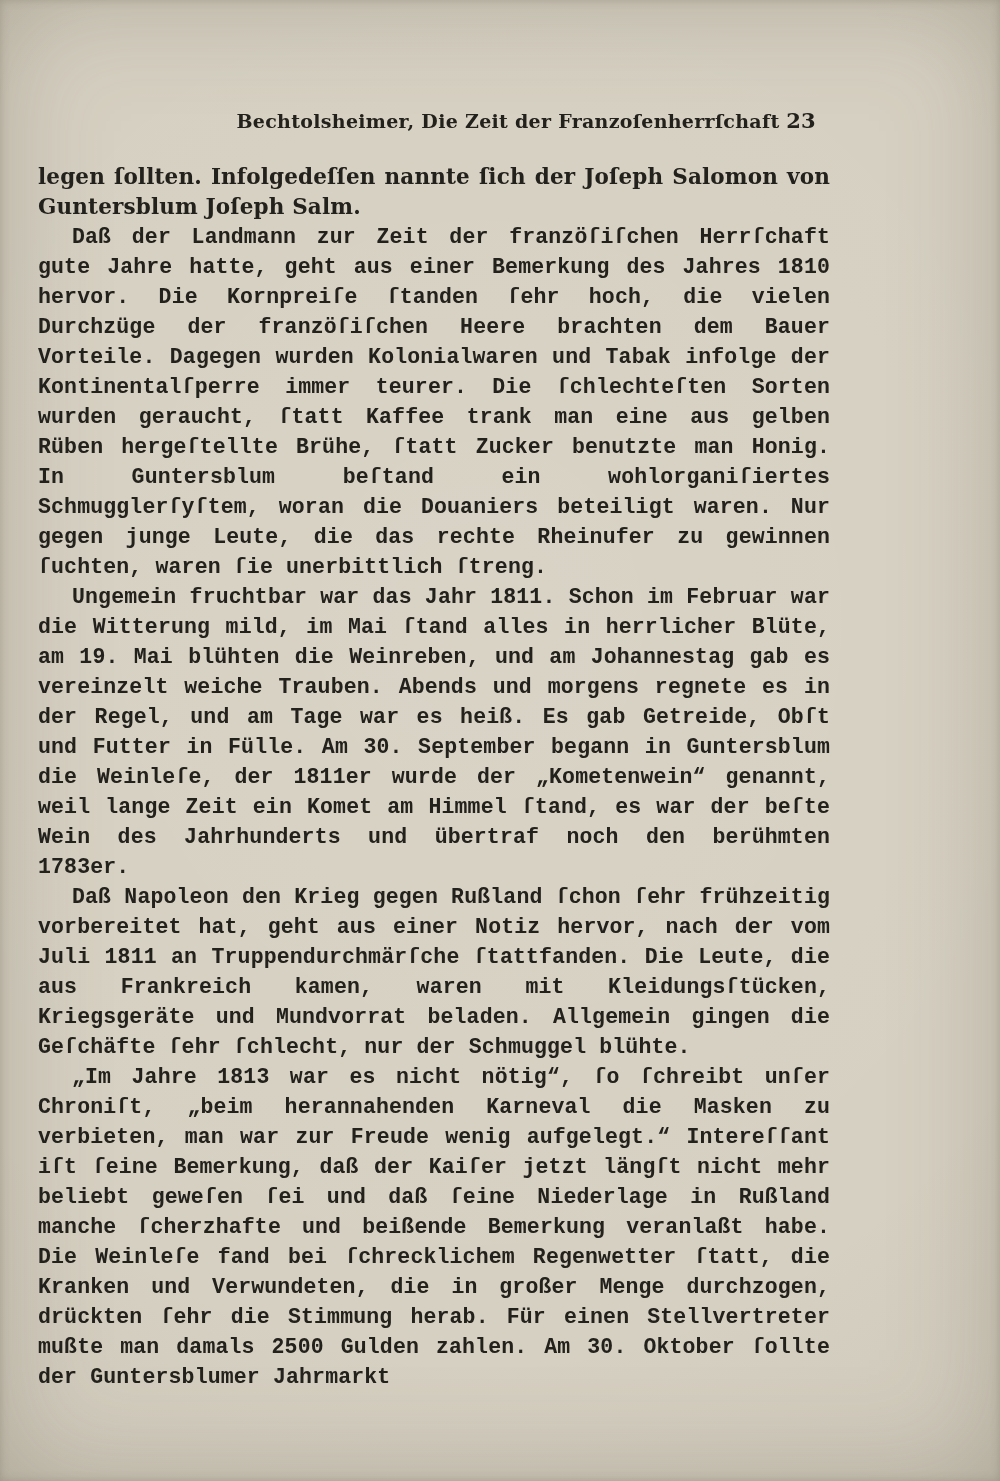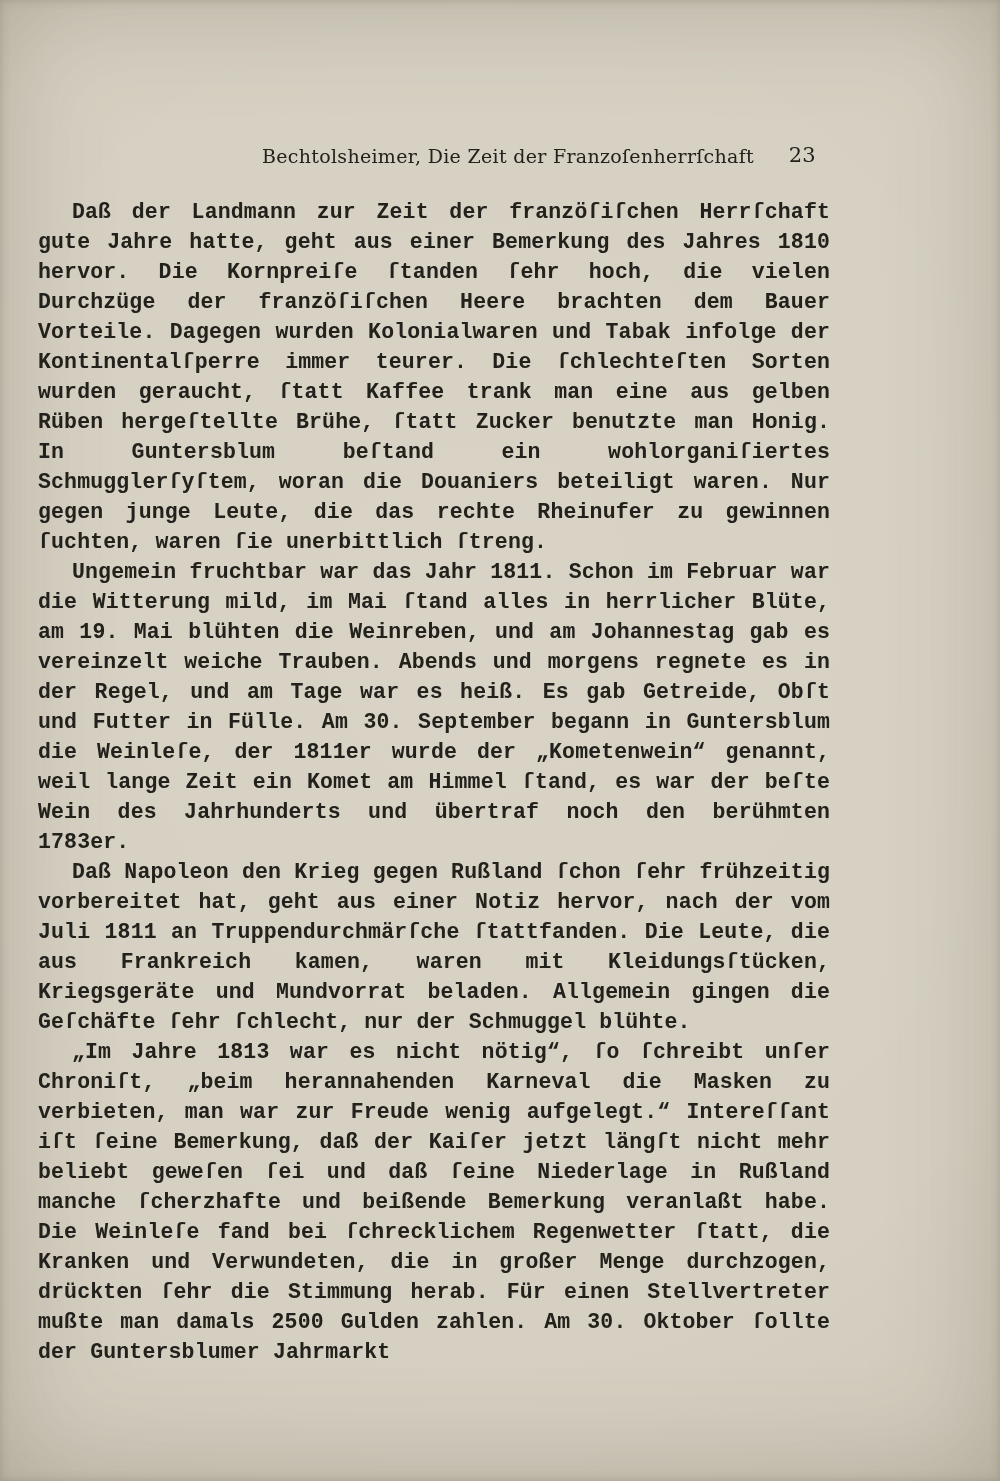--- a/index.html
+++ b/index.html
@@ -25,23 +25,22 @@
     position:absolute;
     left:38px;
     top:110px;
     width:792px;
   }
   .page-header{
     position:relative;
     height:28px;
     margin-bottom:24px;
     font-size:19px;
-    font-weight:400;
+    font-weight:700;
     letter-spacing:0.3px;
-    margin-top:35px;
   }
   .running-title{
     position:absolute;
     left:calc(50% + 74px);
     transform:translateX(-50%);
     white-space:nowrap;
   }
   .page-number{
     position:absolute;
     right:14px;
@@ -68,20 +67,21 @@
 
 <div class="page">
   <div class="text-block">
 
     <div class="page-header">
       <span class="running-title">Bechtolsheimer, Die Zeit der Franzoſenherrſchaft</span>
       <span class="page-number">23</span>
     </div>
 
     <div class="body-text">
+      <p>legen ſollten. Infolgedeſſen nannte ſich der Joſeph Salomon von Guntersblum Joſeph Salm.</p>
       <p class="indent">Daß der Landmann zur Zeit der franzöſiſchen Herrſchaft gute Jahre hatte, geht aus einer Bemerkung des Jahres 1810 hervor. Die Kornpreiſe ſtanden ſehr hoch, die vielen Durchzüge der franzöſiſchen Heere brachten dem Bauer Vorteile. Dagegen wurden Kolonialwaren und Tabak infolge der Kontinentalſperre immer teurer. Die ſchlechteſten Sorten wurden geraucht, ſtatt Kaffee trank man eine aus gelben Rüben hergeſtellte Brühe, ſtatt Zucker benutzte man Honig. In Guntersblum beſtand ein wohlorganiſiertes Schmugglerſyſtem, woran die Douaniers beteiligt waren. Nur gegen junge Leute, die das rechte Rheinufer zu gewinnen ſuchten, waren ſie unerbittlich ſtreng.</p>
       <p class="indent">Ungemein fruchtbar war das Jahr 1811. Schon im Februar war die Witterung mild, im Mai ſtand alles in herrlicher Blüte, am 19. Mai blühten die Weinreben, und am Johannestag gab es vereinzelt weiche Trauben. Abends und morgens regnete es in der Regel, und am Tage war es heiß. Es gab Getreide, Obſt und Futter in Fülle. Am 30. September begann in Guntersblum die Weinleſe, der 1811er wurde der „Kometenwein“ genannt, weil lange Zeit ein Komet am Himmel ſtand, es war der beſte Wein des Jahrhunderts und übertraf noch den berühmten 1783er.</p>
       <p class="indent">Daß Napoleon den Krieg gegen Rußland ſchon ſehr frühzeitig vorbereitet hat, geht aus einer Notiz hervor, nach der vom Juli 1811 an Truppendurchmärſche ſtattfanden. Die Leute, die aus Frankreich kamen, waren mit Kleidungsſtücken, Kriegsgeräte und Mundvorrat beladen. Allgemein gingen die Geſchäfte ſehr ſchlecht, nur der Schmuggel blühte.</p>
       <p class="indent">„Im Jahre 1813 war es nicht nötig“, ſo ſchreibt unſer Chroniſt, „beim herannahenden Karneval die Masken zu verbieten, man war zur Freude wenig aufgelegt.“ Intereſſant iſt ſeine Bemerkung, daß der Kaiſer jetzt längſt nicht mehr beliebt geweſen ſei und daß ſeine Niederlage in Rußland manche ſcherzhafte und beißende Bemerkung veranlaßt habe. Die Weinleſe fand bei ſchrecklichem Regenwetter ſtatt, die Kranken und Verwundeten, die in großer Menge durchzogen, drückten ſehr die Stimmung herab. Für einen Stellvertreter mußte man damals 2500 Gulden zahlen. Am 30. Oktober ſollte der Guntersblumer Jahrmarkt</p>
     </div>
 
   </div>
 </div>
 
 </body></html>

